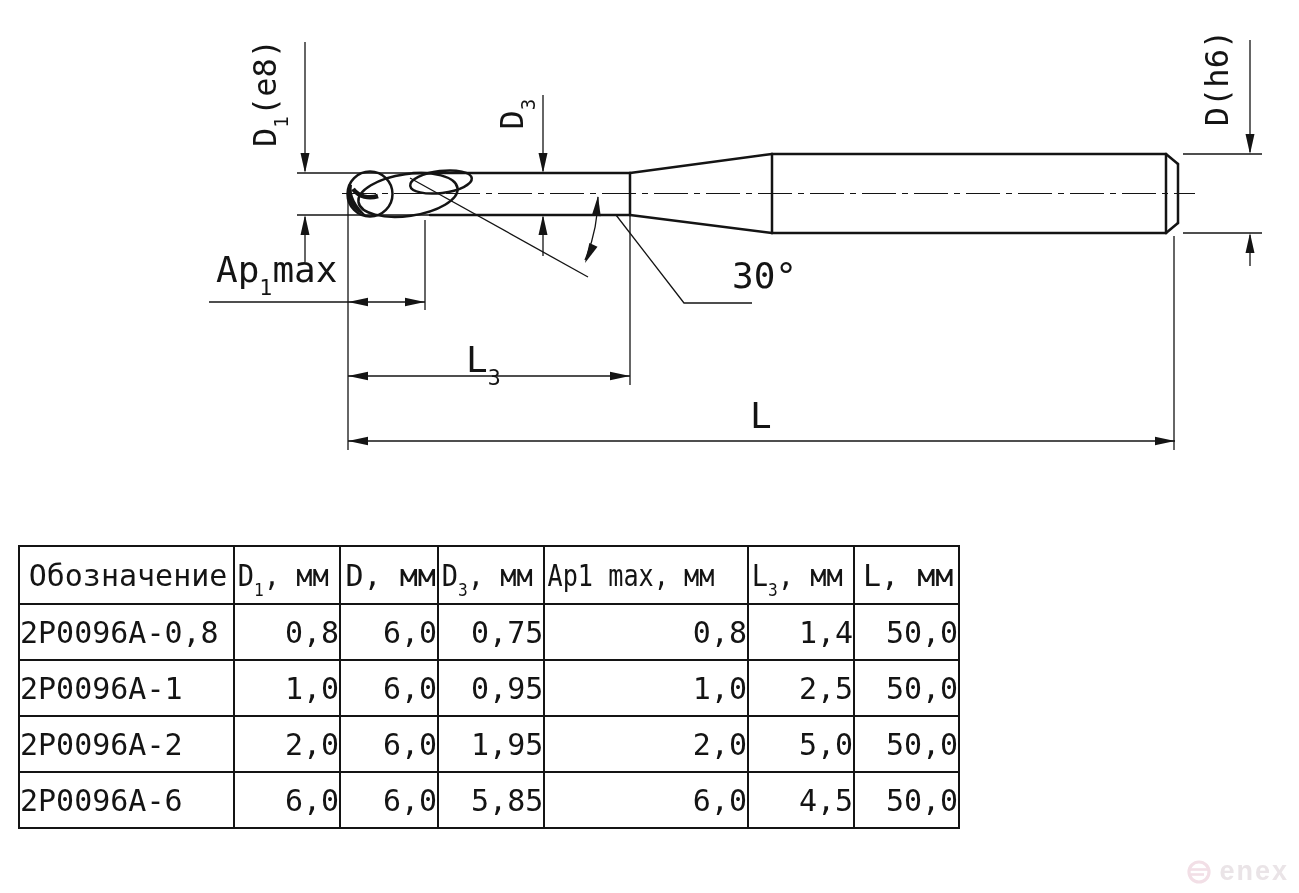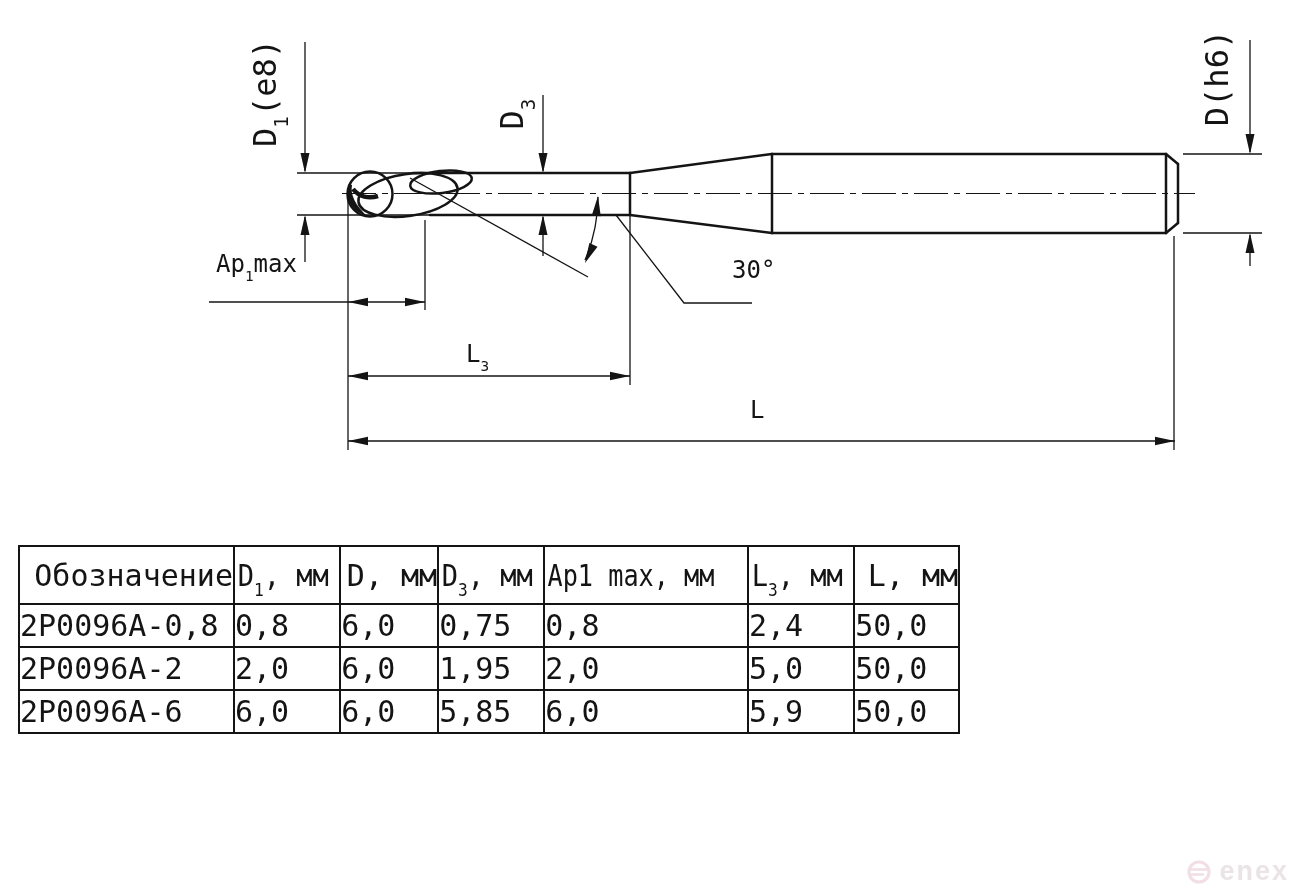--- a/index.html
+++ b/index.html
@@ -5,35 +5,35 @@
   html,body{margin:0;padding:0;background:#fff;}
   .stage{position:relative;width:1299px;height:893px;background:#fff;overflow:hidden;
          font-family:"DejaVu Sans Mono", monospace;color:#141414;}
   svg{display:block;}
   
   .ol{stroke:#141414;stroke-width:2.5;fill:none;stroke-linecap:round;}
   .tl{stroke:#141414;stroke-width:1.3;fill:none;}
   .cl{stroke:#141414;stroke-width:1.2;fill:none;stroke-dasharray:34 6 6 6;}
   .ah{fill:#141414;stroke:none;}
   
-  .lbl{position:absolute;white-space:nowrap;font-size:24px;line-height:1;color:#141414;}
+  .lbl{position:absolute;white-space:nowrap;font-size:36px;line-height:1;color:#141414;}
   .lbl.rot{font-size:32px;transform:translate(-50%,-50%) rotate(-90deg);}
   .sb{font-size:0.6em;line-height:0;position:relative;bottom:-0.22em;}
   
   .tbl{position:absolute;left:18px;top:545px;border-collapse:collapse;table-layout:fixed;
        font-size:30px;color:#141414;}
   .tbl th,.tbl td{border:2px solid #141414;padding:0;font-weight:normal;overflow:hidden;}
   .tbl thead tr{height:58px;}
-  .tbl tbody tr{height:43px;}
+  .tbl tbody tr{height:56px;}
   .hw{display:inline-block;white-space:nowrap;padding-left:3px;transform-origin:left center;}
   .s90{transform:scaleX(0.90);}
   .s84{transform:scaleX(0.84);}
-  .hc{text-align:right;vertical-align:middle;}
+  .hc{text-align:center;vertical-align:middle;}
   .des{text-align:left;padding-left:4px;vertical-align:middle;}
-  .num{text-align:left;vertical-align:middle;}
+  .num{text-align:right;vertical-align:middle;}
   
   .wm{position:absolute;right:10px;bottom:8px;display:flex;align-items:center;gap:7px;}
   .wm-text{font-family:"Liberation Sans",sans-serif;font-weight:bold;font-size:27px;
            letter-spacing:2px;color:#eae4e7;line-height:1;}
 </style>
 </head>
 <body>
 
 <div class="stage">
 
@@ -150,39 +150,48 @@
         <th class="hc"><span class="hw"><span>L</span><sub class="sb"></sub><span>, мм</span></span></th>
       </tr>
     </thead>
     <tbody>
       <tr>
         <td class="des">2P0096A-0,8</td>
         <td class="num">0,8</td>
         <td class="num">6,0</td>
         <td class="num">0,75</td>
         <td class="num">0,8</td>
-        <td class="num">2,4</td>
+        <td class="num">1,4</td>
+        <td class="num">50,0</td>
+      </tr>
+      <tr>
+        <td class="des">2P0096A-1</td>
+        <td class="num">1,0</td>
+        <td class="num">6,0</td>
+        <td class="num">0,95</td>
+        <td class="num">1,0</td>
+        <td class="num">2,5</td>
         <td class="num">50,0</td>
       </tr>
       <tr>
         <td class="des">2P0096A-2</td>
         <td class="num">2,0</td>
         <td class="num">6,0</td>
         <td class="num">1,95</td>
         <td class="num">2,0</td>
         <td class="num">5,0</td>
         <td class="num">50,0</td>
       </tr>
       <tr>
         <td class="des">2P0096A-6</td>
         <td class="num">6,0</td>
         <td class="num">6,0</td>
         <td class="num">5,85</td>
         <td class="num">6,0</td>
-        <td class="num">5,9</td>
+        <td class="num">4,5</td>
         <td class="num">50,0</td>
       </tr>
     </tbody>
   </table>
 
   <div class="wm">
     <svg width="26" height="26" viewBox="0 0 26 26">
       <circle cx="13" cy="13" r="10" fill="none" stroke="#f2dfe6" stroke-width="3.2"></circle>
       <line x1="3" y1="10.5" x2="23" y2="10.5" stroke="#f2dfe6" stroke-width="2.6"></line>
       <line x1="5" y1="15.5" x2="18" y2="15.5" stroke="#f2dfe6" stroke-width="2.6"></line>

